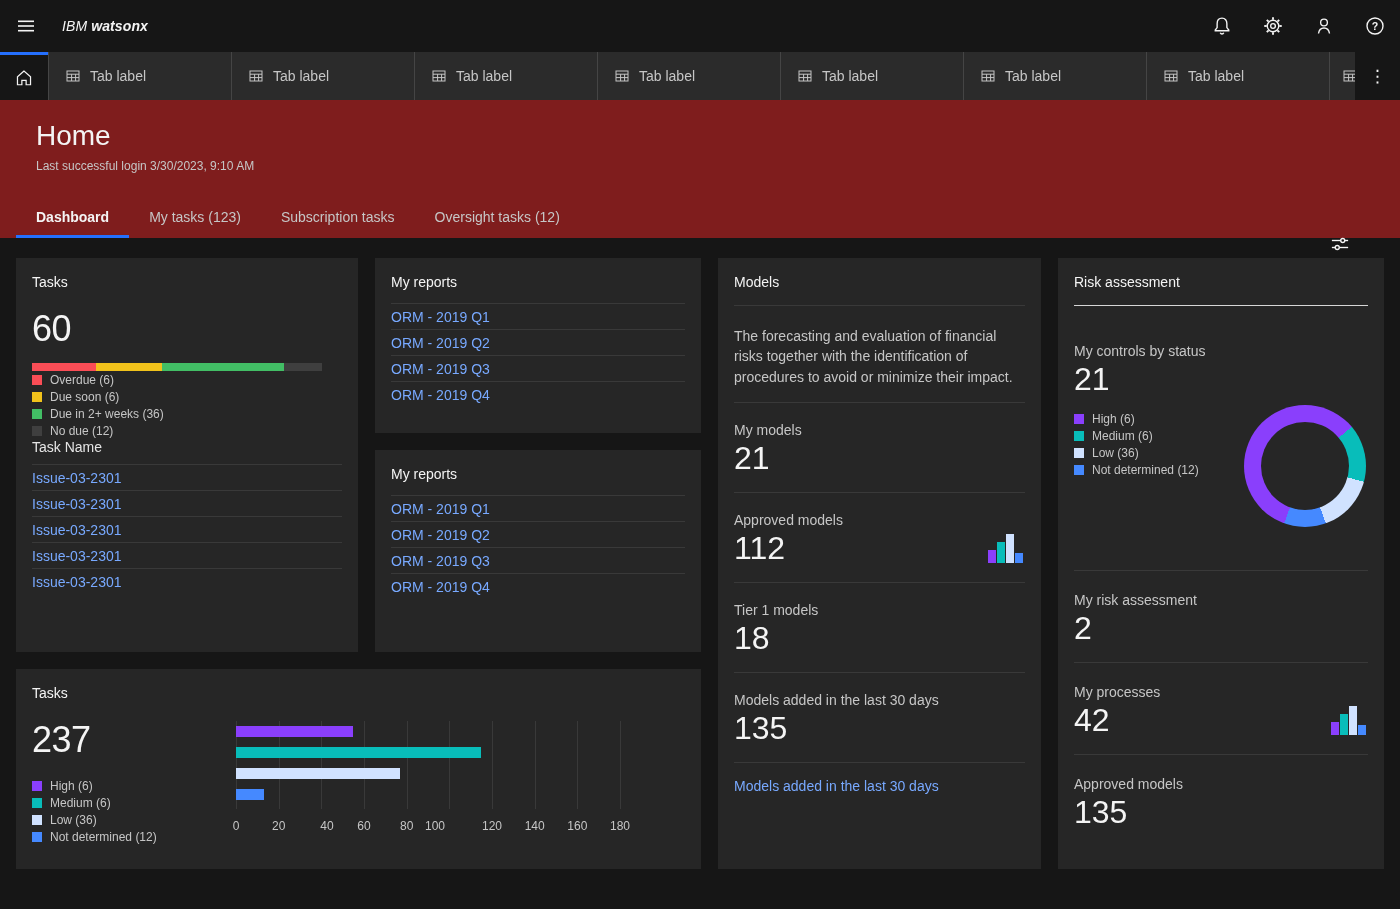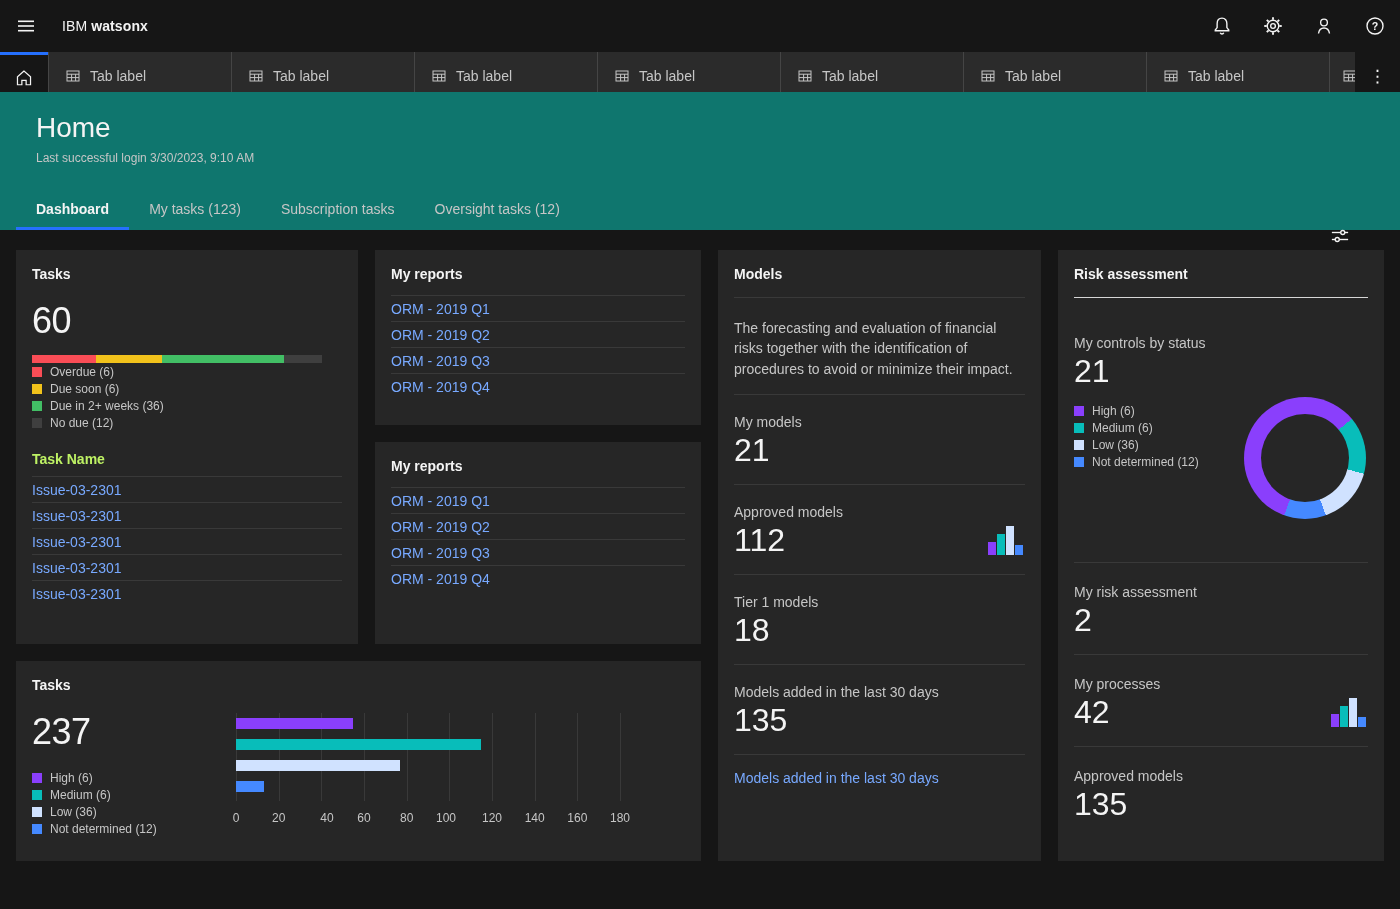--- a/index.html
+++ b/index.html
@@ -7,82 +7,82 @@
   body {
     font-family: "Liberation Sans", "DejaVu Sans", sans-serif;
     background:#161616; color:#f4f4f4; font-size:14px;
   }
   .app { width:1400px; height:909px; display:flex; flex-direction:column; }
 
   
   .top-header { height:52px; background:#161616; display:flex; align-items:center; flex:none; }
   .menu-btn { width:52px; height:52px; display:flex; align-items:center; justify-content:center;
     background:transparent; border:none; cursor:pointer; }
-  .brand { font-size:14px; color:#f4f4f4; letter-spacing:.1px; margin-left:10px; }
+  .brand { font-size:14px; color:#f4f4f4; letter-spacing:.1px; margin-left:10px;font-style:italic; }
   .brand b { font-weight:700; }
   .header-actions { margin-left:auto; display:flex; }
   .icon-btn { width:51px; height:52px; display:flex; align-items:center; justify-content:center;
     background:transparent; border:none; cursor:pointer; }
   svg { display:block; }
 
   
-  .tab-bar { height:40px; background:#161616; display:flex; flex:none; }
+  .tab-bar { height:48px; background:#161616; display:flex; flex:none; }
   .home-tab { width:48px; height:48px; flex:none; background:#161616; border-top:3px solid #2570fe;
     display:flex; align-items:center; justify-content:center; cursor:pointer; }
   .tab { width:183px; height:48px; flex:none; background:#2b2b2b; display:flex; align-items:center;
     padding-left:16px; gap:9px; color:#c6c6c6; font-size:14px; cursor:pointer;
     border-left:1px solid #454545; overflow:hidden; }
   .tab:first-of-type { border-left:none; }
   .tab.partial { width:26px; padding-left:12px; }
   .overflow-area { width:45px; height:48px; background:#161616; display:flex; align-items:center; justify-content:center; }
   .overflow-btn { width:40px; height:40px; background:transparent; border:none; color:#f4f4f4;
     font-size:17px; letter-spacing:0; cursor:pointer; line-height:1; }
 
   
-  .page-header { background:#0f766e; flex:none; position:relative; }
+  .page-header { background:#7f1d1d; flex:none; position:relative; }
   .ph-inner { padding:20px 48px 0 36px; }
   .page-title { font-size:28px; font-weight:400; color:#f4f4f4; }
   .page-subtitle { font-size:12px; color:#c6c6c6; margin-top:7px; }
   .adjust-btn { position:absolute; top:128px; right:44px; width:32px; height:32px;
     background:transparent; border:none; cursor:pointer; display:flex; align-items:center; justify-content:center; }
   .content-tabs { display:flex; padding-left:16px; margin-top:26px; }
   .ctab { height:39px; padding:0 20px; display:flex; align-items:center; font-size:14px;
     color:#c6c6c6; background:transparent; border:none; border-bottom:3px solid transparent; cursor:pointer; }
   .ctab.active { color:#f4f4f4; font-weight:700; border-bottom-color:#2570fe; }
 
   
   main { flex:1; padding:20px 16px 30px; display:grid; gap:17px;
     grid-template-columns:342px 326px 323px 326px;
     grid-template-rows:175px 202px 200px;
     grid-template-areas:
       "tasks reports1 models risk"
       "tasks reports2 models risk"
       "tchart tchart models risk"; }
   .card { background:#262626; padding:16px; overflow:hidden; }
-  .card-title { font-size:14px; font-weight:700; color:#f4f4f4; }
+  .card-title { font-size:14px; font-weight:400; color:#f4f4f4; }
   .a-tasks{grid-area:tasks} .a-reports1{grid-area:reports1} .a-reports2{grid-area:reports2}
   .a-models{grid-area:models} .a-risk{grid-area:risk} .a-tchart{grid-area:tchart}
 
   .divider { border:none; border-top:1px solid #393939; }
   .divider.bright { border-top-color:#d6d6d6; }
 
   .big-number { font-size:36px; font-weight:300; color:#f4f4f4; letter-spacing:-.5px; }
   .metric-label { font-size:14px; color:#c6c6c6; }
   .metric-value { font-size:32px; font-weight:300; color:#f4f4f4; }
 
   a.link { color:#78a9ff; text-decoration:none; font-size:14px; cursor:pointer; }
 
   
   .a-tasks .big-number { margin-top:18px; }
   .stacked-bar { margin-top:13px; width:290px; height:8px; display:flex; background:#3f3f3f; }
   .stacked-bar .seg { height:100%; }
   .legend { }
   .legend-item { display:flex; align-items:center; gap:8px; height:17px; font-size:12px; color:#c6c6c6; }
   .swatch { width:10px; height:10px; flex:none; }
-  .list-header { margin-top:20px; font-size:14px; color:#bef264; padding-bottom:9px; border-bottom:1px solid #393939;font-weight:bold; }
+  .list-header { font-size:14px; color:#e5e5e5; padding-bottom:9px; border-bottom:1px solid #393939; }
   .row { height:26px; display:flex; align-items:center; border-bottom:1px solid #393939; }
   .row:last-child { border-bottom:none; }
 
   
   .a-reports1 .divider, .a-reports2 .divider { margin-top:13px; }
 
   
   .a-models .divider { margin-top:15px; }
   .description { margin-top:20px; font-size:14px; line-height:1.45; color:#c6c6c6; }
   .metric-block { position:relative; }
@@ -516,21 +516,21 @@
             <div class="hbar" style="top: 26px; width: 245.333px; background: rgb(8, 189, 186);"></div>
             <div class="hbar" style="top: 47px; width: 164.267px; background: rgb(208, 226, 255);"></div>
             <div class="hbar" style="top: 68px; width: 27.7333px; background: rgb(69, 137, 255);"></div>
           </div>
         <div class="axis">
             <span class="tick" style="left: 0px;">0</span>
             <span class="tick" style="left: 42.6667px;">20</span>
             <span class="tick" style="left: 91px;">40</span>
             <span class="tick" style="left: 128px;">60</span>
             <span class="tick" style="left: 170.667px;">80</span>
-            <span class="tick" style="left: 210px;">100</span>
+            <span class="tick" style="left: 199px;">100</span>
             <span class="tick" style="left: 256px;">120</span>
             <span class="tick" style="left: 298.667px;">140</span>
             <span class="tick" style="left: 341.333px;">160</span>
             <span class="tick" style="left: 384px;">180</span>
           </div>
       </div>
     </section>
 
   </main>
 </div>

